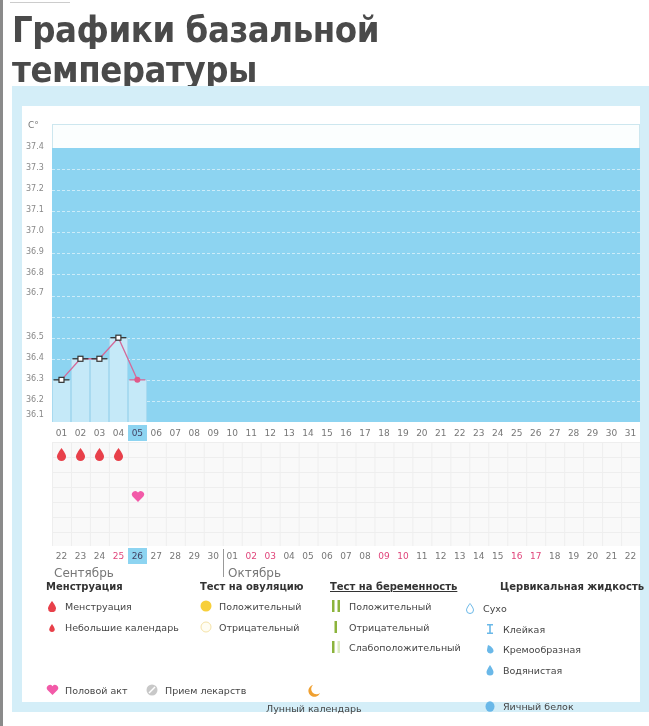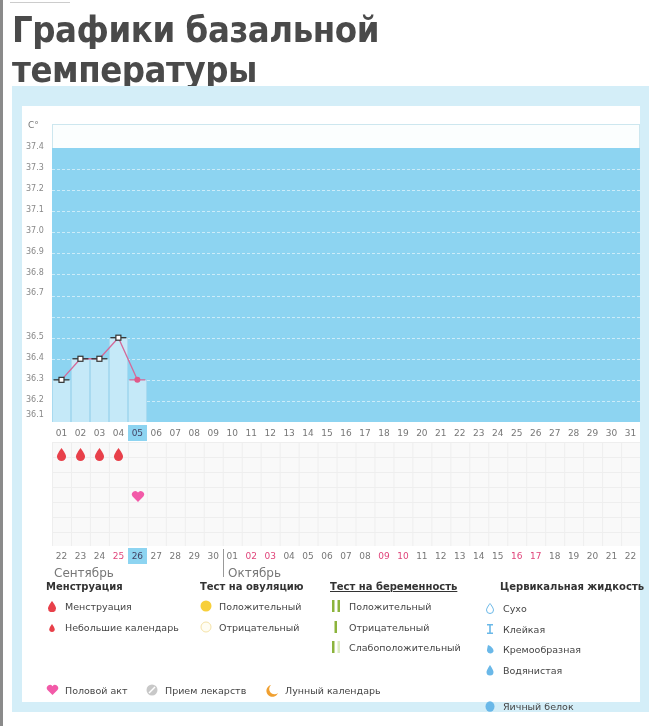--- a/index.html
+++ b/index.html
@@ -230,21 +230,21 @@
 </div>
 <div class="leg-i" style="left:330px; top:641px;">
   <span class="ic"><svg width="12" height="12">
         <rect x="2" y="0" width="2.5" height="12" fill="#8cb43c"></rect>
         <rect x="7.5" y="0" width="2.5" height="12" fill="#dcebbf"></rect>
       </svg></span>
   <span>Слабоположительный</span>
 </div>
 
 <div class="leg-h" style="left:484px; top:581px;padding-left:16px;">Цервикальная жидкость</div>
-<div class="leg-i" style="left:484px; top:602px;align-items:flex-end;">
+<div class="leg-i" style="left:464px; top:602px;align-items:flex-end;">
   <span class="ic"><svg width="12" height="12" viewBox="0 0 12 12">
         <path d="M6 1.5 C6 1.5 2.5 6 2.5 8 A3.5 3.5 0 0 0 9.5 8 C9.5 6 6 1.5 6 1.5Z" fill="none" stroke="#6ab8e8" stroke-width="1"></path>
       </svg></span>
   <span>Сухо</span>
 </div>
 <div class="leg-i" style="left:484px; top:623px;">
   <span class="ic"><svg width="12" height="12">
         <rect x="3" y="1" width="6" height="1.5" fill="#6ab8e8"></rect>
         <rect x="5.2" y="2" width="1.6" height="8" fill="#6ab8e8"></rect>
         <rect x="3" y="9.5" width="6" height="1.5" fill="#6ab8e8"></rect>
@@ -276,18 +276,18 @@
       </svg></span>
   <span>Половой акт</span>
 </div>
 <div class="leg-i" style="left:146px; top:684px;">
   <span class="ic"><svg width="12" height="12">
         <circle cx="6" cy="6" r="5.5" fill="#c8c8c8"></circle>
         <line x1="3" y1="9" x2="9" y2="3" stroke="#fff" stroke-width="1.5"></line>
       </svg></span>
   <span>Прием лекарств</span>
 </div>
-<div class="leg-i" style="left:266px; top:684px;">
+<div class="leg-i" style="left:266px; top:684px;flex-direction:column;">
   <span class="ic"><svg width="13" height="13" viewBox="0 0 13 13">
         <path d="M5 1 A6 6 0 1 0 12 9 A5 5 0 0 1 5 1Z" fill="#f0a030"></path>
       </svg></span>
   <span>Лунный календарь</span>
 </div>
 
 </body></html>

